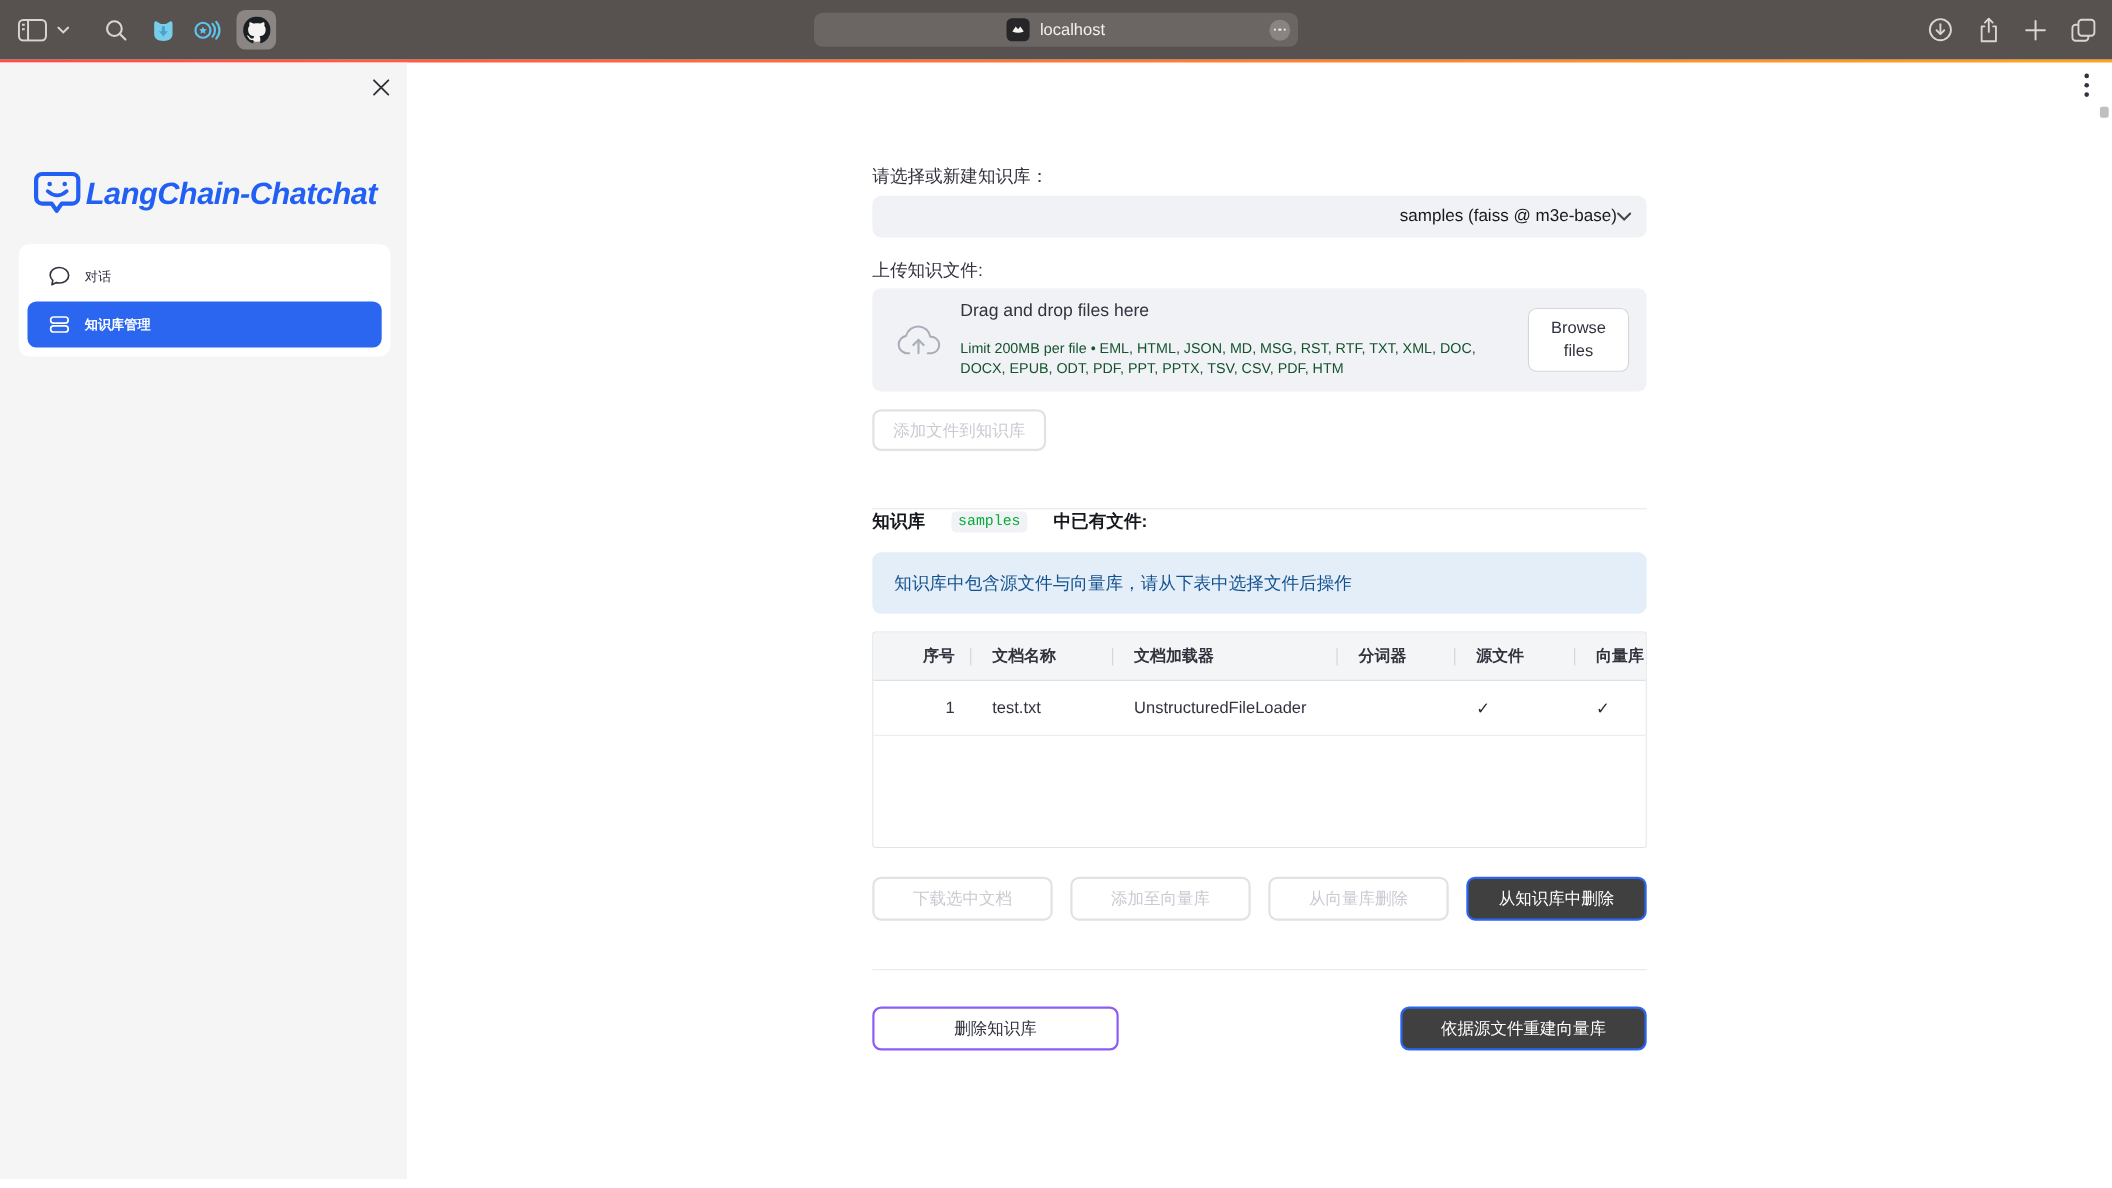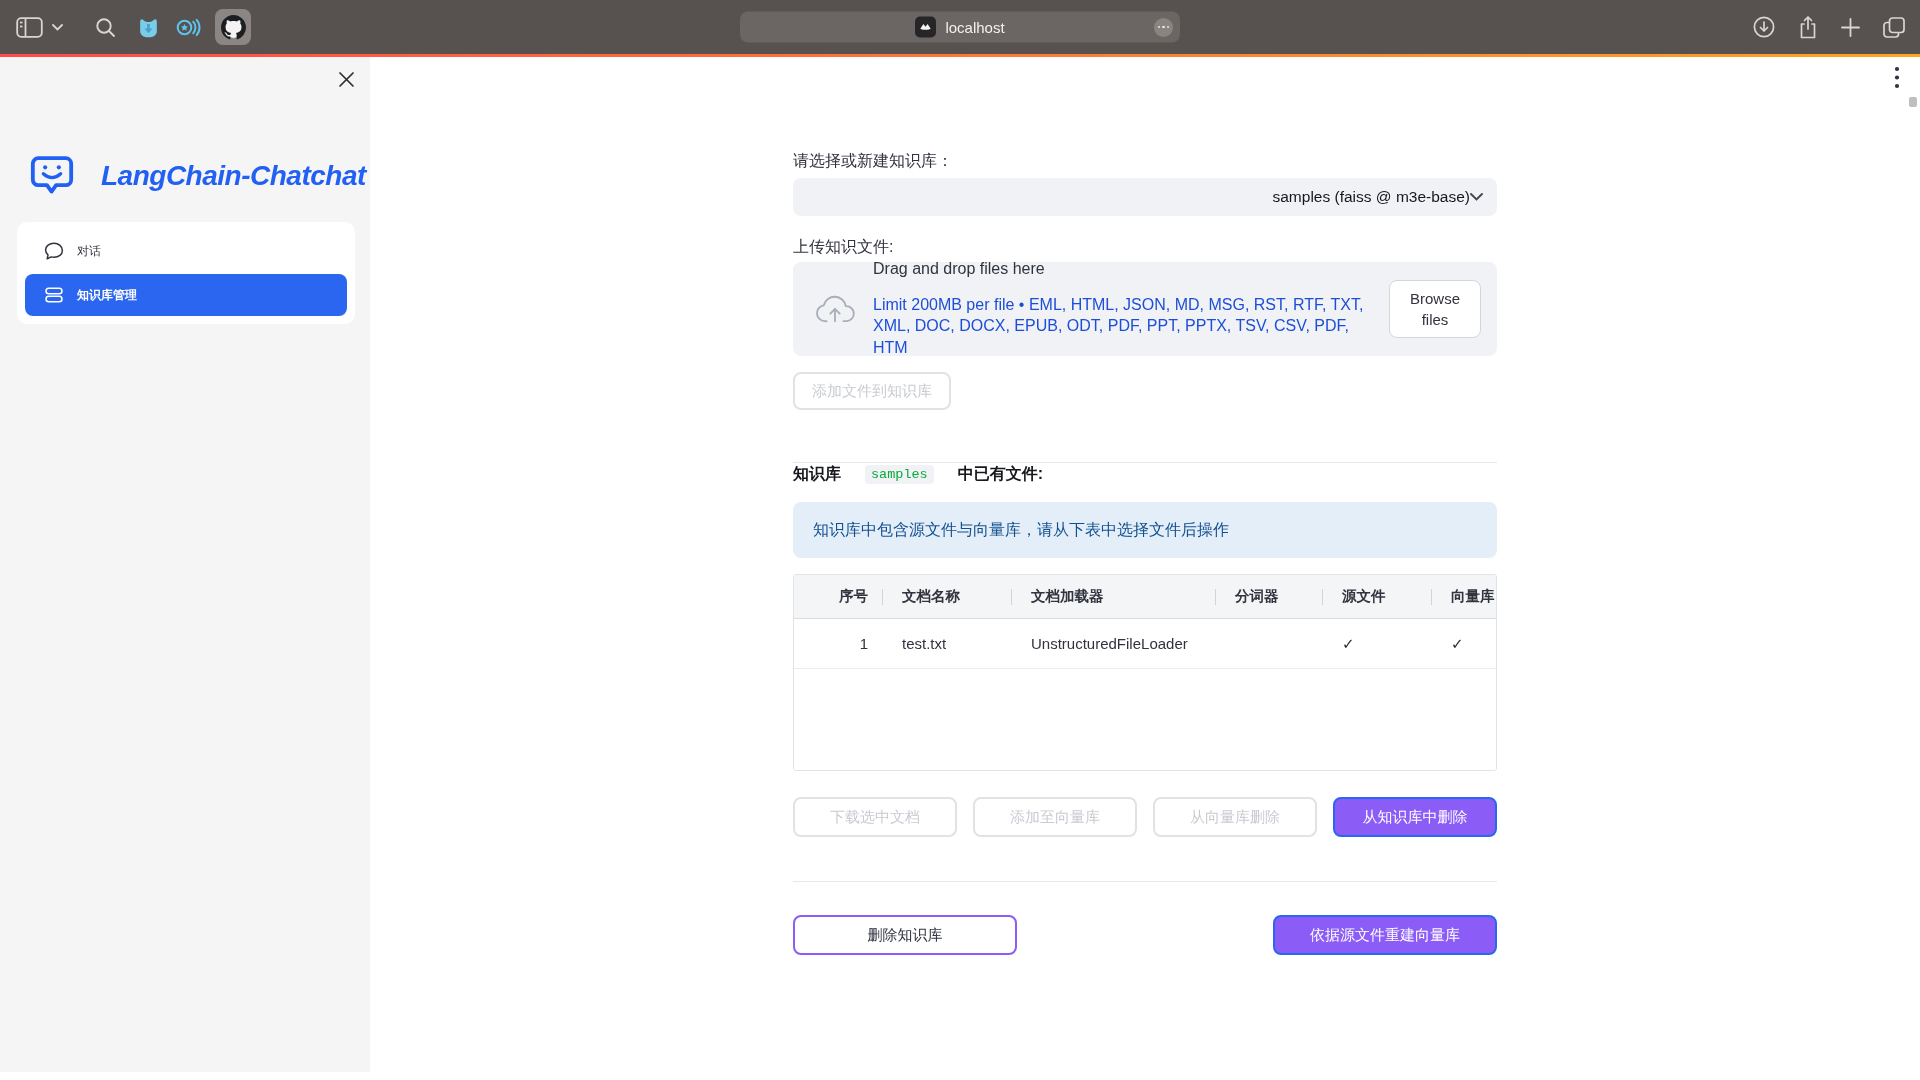--- a/index.html
+++ b/index.html
@@ -27,21 +27,21 @@
     display:flex; align-items:center; justify-content:center; gap:2px; cursor:pointer; }
   .addr-more i { width:2.6px; height:2.6px; border-radius:50%; background:#E9E7E5; }
   .tb-right { position:absolute; right:14px; top:0; height:100%; display:flex; align-items:center; gap:21px; }
   .decoration { height:3px; background:linear-gradient(90deg,#FF4B4B,#FFA421); }
 
   
   .app { display:flex; height:1023px; background:#fff; }
   .sidebar { position:relative; width:370px; height:1015px; background:#F5F5F5; flex:0 0 auto; }
   .sb-close { position:absolute; top:11px; right:13px; width:22px; height:22px;
     display:flex; align-items:center; justify-content:center; cursor:pointer; }
-  .logo { position:absolute; top:98px; left:30px; display:flex; align-items:center; gap:27px; }
+  .logo { position:absolute; top:98px; left:30px; display:flex; align-items:center; gap:4px; }
   .logo-text { font-size:28px; font-weight:bold; font-style:italic; color:#2160F3; letter-spacing:-0.5px; }
   .menu-card { position:absolute; top:165px; left:17px; width:338px; background:#fff;
     border-radius:10px; padding:8px 8px; }
   .menu-item { display:flex; align-items:center; gap:13px; height:42px; padding-left:19px;
     border-radius:8px; font-size:12px; color:#31333F; cursor:pointer; margin-bottom:2px; }
   .menu-item:last-child { margin-bottom:0; }
   .menu-item.active { background:#2B66F0; color:#fff; font-weight:bold; }
 
   .main { position:relative; flex:1 1 auto; }
   .kebab { position:absolute; top:7px; right:19px; cursor:pointer; }
@@ -53,29 +53,29 @@
 
   .selectbox { margin-top:8px; height:38px; background:#F0F2F6; border-radius:8px;
     display:flex; align-items:center; padding:0 14px; cursor:pointer;text-align:right; }
   .selectbox .val { flex:1; font-size:15.5px; color:#16181D; }
 
   .upload-label { margin-top:22px; }
   .dropzone { margin-top:6px; height:94px; background:#F1F2F6; border-radius:8px;
     display:flex; align-items:center; padding:0 16px 0 21px; }
   .dz-text { flex:1; margin-left:17px; padding-right:18px; }
   .dz-title { font-size:16px; color:#31333F; }
-  .dz-hint { margin-top:16px; font-size:16px; line-height:1.35; color:#1d4ed8; max-width:555px; }
+  .dz-hint { margin-top:16px; font-size:13px; line-height:1.35; color:#14532d; max-width:555px; }
   .browse-btn { width:92px; min-height:58px; background:#fff; border:1px solid #D5D6D8;
     border-radius:8px; font-size:15px; color:#31333F; cursor:pointer; line-height:1.4;
     font-family:inherit; padding:6px 10px; }
 
   .btn { border-radius:8px; font-size:15px; font-family:inherit; cursor:pointer; background:#fff;
     border:2px solid #8b5cf6; color:#31333F; }
   .btn.disabled { border-color:#E2E2E6; color:#C9CBD2; cursor:default; }
-  .btn.primary { background:#8b5cf6; border-color:#2B66F0; color:#fff; }
+  .btn.primary { background:#404040; border-color:#2B66F0; color:#fff; }
   .add-files-btn { margin-top:16px; height:38px; padding:0 17px; }
 
   .hr { border:none; border-top:1px solid #E8E8EB; }
   .hr1 { margin-top:52px; }
   .hr2 { margin-top:44px; }
 
   .kb-heading { font-size:16px; font-weight:bold; color:#16181D;
     display:flex; align-items:center; gap:24px; height:22px; }
   .kb-heading code { font-family:"Liberation Mono","DejaVu Sans Mono",monospace;
     font-size:13.5px; color:#09AB3B; background:#F0F2F6; border-radius:4px; padding:2px 6px; font-weight:normal; }

